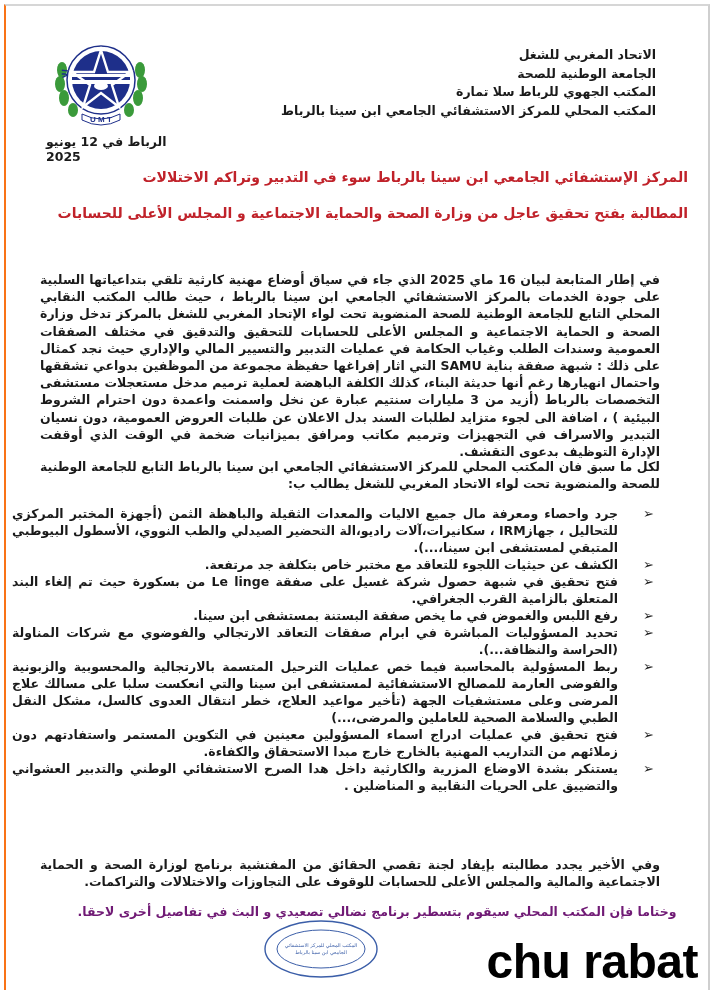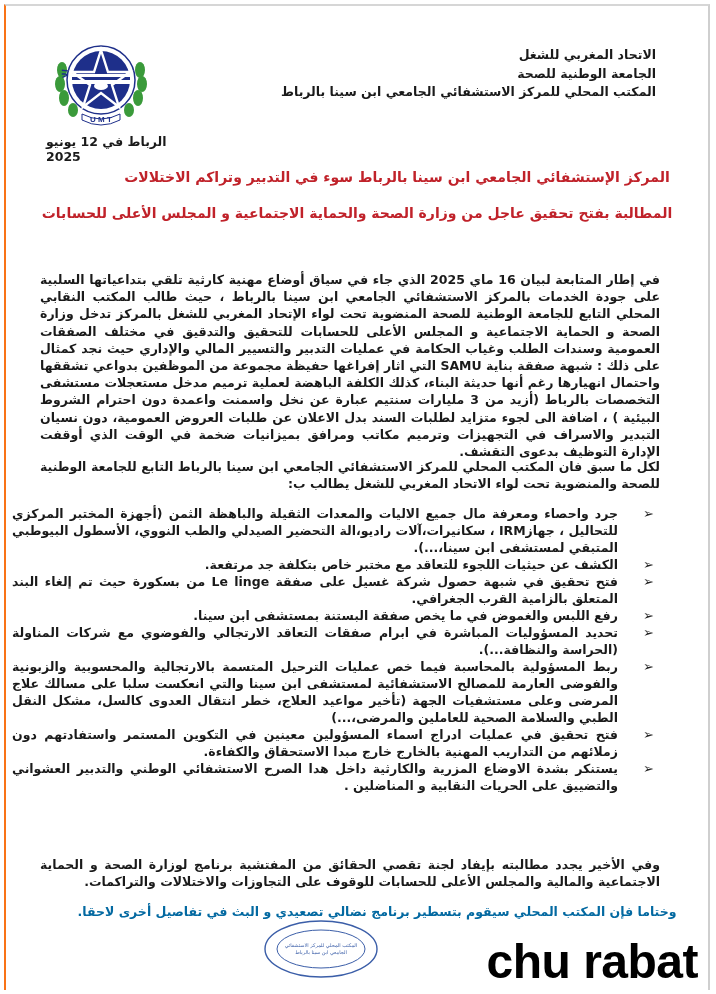--- a/index.html
+++ b/index.html
@@ -21,21 +21,21 @@
     }
     .logo {
       position: absolute; left: 40px; top: 14px; width: 110px; height: 110px;
     }
     .date {
       position: absolute; left: 40px; top: 128px; width: 150px;
       font-size: 12.5px; font-weight: bold; text-align: left; direction: rtl;
     }
     .title {
       position: absolute; left: 20px; right: 20px; color: #c0222a;
-      font-size: 14px; font-weight: bold; text-align: center; line-height: 22px;
+      font-size: 14px; font-weight: bold; line-height: 22px;
     }
     .title.t1 { top: 160px; padding-left: 80px; }
     .title.t2 { top: 196px; }
     .para {
       position: absolute; right: 48px; width: 620px;
       font-size: 12.5px; font-weight: bold; line-height: 17.2px; text-align: justify;
       text-align-last: right;
     }
     .p1 { top: 265px; }
     .p2 { top: 452px; }
@@ -44,38 +44,39 @@
       margin: 0; padding: 0; list-style: none;
       font-size: 12.5px; font-weight: bold; line-height: 17px;
     }
     .list li { position: relative; padding-right: 42px; margin-bottom: 0; text-align: justify; text-align-last: right; }
     .list li .bullet {
       position: absolute; right: 6px; top: 0; font-size: 13px; font-weight: normal; color: #222;
     }
     .p3 { top: 850px; }
     .closing {
       position: absolute; left: 20px; right: 20px; top: 898px;
-      color: #0369a1; font-size: 12.5px; font-weight: bold; text-align: center;
+      color: #701a75; font-size: 12.5px; font-weight: bold; text-align: center;
       padding-left: 40px;
     }
     .stamp { position: absolute; left: 255px; top: 912px; width: 120px; height: 62px; }
     .watermark {
       position: absolute; right: 10px; top: 928px;
       font-family: "Liberation Sans", sans-serif; font-weight: bold;
       font-size: 48px; color: #000000; direction: ltr; letter-spacing: -0.5px;
     }
   </style>
 </head>
 <body>
 
 <div class="page">
 
   <div class="header-block">
     <div>الاتحاد المغربي للشغل</div>
     <div>الجامعة الوطنية للصحة</div>
+    <div>المكتب الجهوي للرباط سلا تمارة</div>
     <div>المكتب المحلي للمركز الاستشفائي الجامعي ابن سينا بالرباط</div>
   </div>
 
   <div class="logo">
     <svg width="110" height="110" viewBox="0 0 110 110" xmlns="http://www.w3.org/2000/svg">
       <defs>
         <path id="arcTop" d="M 22 58 A 34 34 0 0 1 90 50"></path>
       </defs>
 
       <g fill="#3a9a3a">

